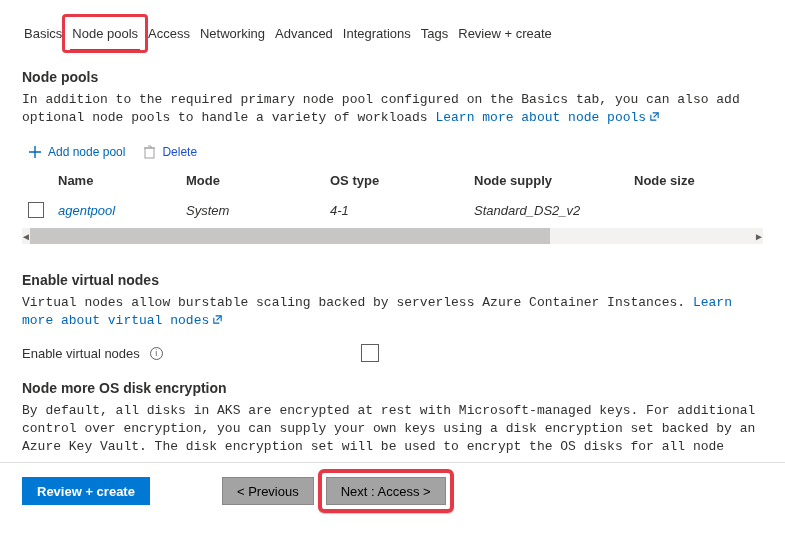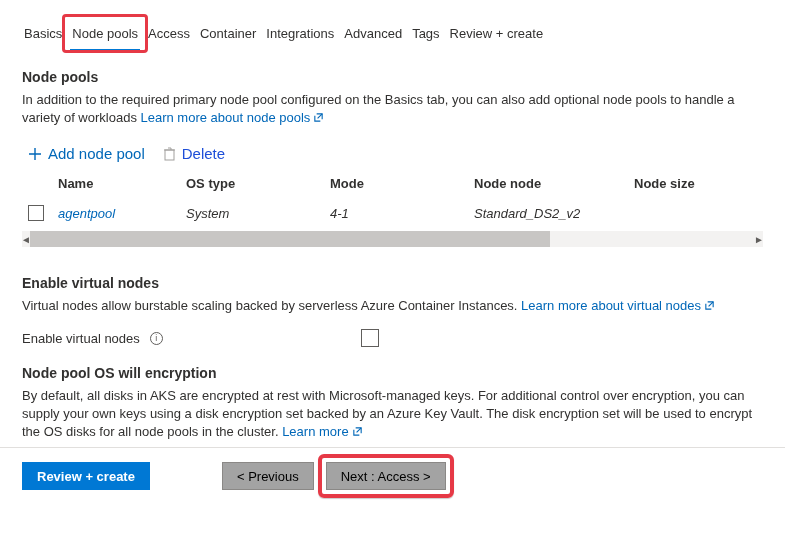--- a/index.html
+++ b/index.html
@@ -5,26 +5,26 @@
   * { box-sizing: border-box; margin: 0; padding: 0; }
   body { font-family: "Segoe UI", Arial, sans-serif; font-size: 13px; color: #323130; background: #fff; width: 785px; }
   .wrap { padding: 20px 22px 0 22px; }
   .tabs { display: flex; gap: 6px; border-bottom: none; margin-bottom: 18px; }
   .tab { padding: 6px 2px 10px 2px; cursor: pointer; color: #323130; position: relative; }
   .tab.active { color: #323130; }
   .tab.active::after { content:""; position:absolute; left:0; right:0; bottom:0; height:2px; background:#0078d4; }
   .tab-hl { position:absolute; border:3px solid #e63946; border-radius:4px; pointer-events:none; top:-6px; left:-8px; right:-8px; bottom:-2px; }
   .tab-wrap { position: relative; }
   h2.section { font-weight:600; font-size:14px; margin: 16px 0 6px; }
-  p.desc { font-size:13px; line-height:18px; color:#323130; margin-bottom:4px; }
+  p.desc { font-size:13px; line-height:18px; color:#323130; margin-bottom:4px;font-family:Liberation Mono, monospace; }
   a.link { color:#0067b8; text-decoration:none; }
   .ext-icon { display:inline-block; width:11px; height:11px; margin-left:3px; position:relative; top:1px; }
   .ext-icon svg { display:block; }
   .toolbar { display:flex; gap:18px; align-items:center; margin:18px 0 8px 6px; }
-  .tb-btn { display:flex; align-items:center; gap:6px; color:#0067b8; cursor:pointer; font-size:15px; }
+  .tb-btn { display:flex; align-items:center; gap:6px; color:#0067b8; cursor:pointer; font-size:12px; }
   .tb-btn.disabled { color:#1d4ed8; cursor:default; }
   .plus-icon svg, .trash-icon svg { display:block; }
   .table { width:100%; }
   .thead, .trow { display:grid; grid-template-columns: 36px 128px 144px 144px 160px 1fr; align-items:center; }
   .thead { padding:6px 0 8px; color:#323130; font-size:13px; }
   .thead > div { font-weight:700; }
   .trow { padding:6px 0;font-style:italic; }
   .chk { width:16px; height:16px; border:1px solid #605e5c; background:#fff; margin-left:6px; }
   .cell-link { color:#0067b8; }
   .scroll-track { height:16px; background:#f3f2f1; margin:4px 0 2px; position:relative; }
@@ -48,23 +48,23 @@
 <body>
 
 <div class="wrap">
   <div class="tabs">
     <div class="tab">Basics</div>
     <div class="tab-wrap">
       <div class="tab active">Node pools</div>
       <div class="tab-hl"></div>
     </div>
     <div class="tab">Access</div>
-    <div class="tab">Container</div>
+    <div class="tab">Networking</div>
+    <div class="tab">Advanced</div>
     <div class="tab">Integrations</div>
-    <div class="tab">Advanced</div>
     <div class="tab">Tags</div>
     <div class="tab">Review + create</div>
   </div>
 
   <h2 class="section">Node pools</h2>
   <p class="desc">
     <span>In addition to the required primary node pool configured on the Basics tab, you can also add optional node pools to handle a variety of workloads </span><a class="link" href="#"><span>Learn more about node pools</span><span class="ext-icon"><svg viewBox="0 0 12 12" fill="none" stroke="#0067b8" stroke-width="1.2">
             <path d="M4 2h6v6"></path>
             <path d="M10 2L5 7"></path>
             <path d="M8 10H2V4"></path>
@@ -88,23 +88,23 @@
           </svg>
         </span>
       <span>Delete</span>
     </div>
   </div>
 
   <div class="table">
     <div class="thead">
       <div></div>
       <div>Name</div>
+      <div>Mode</div>
       <div>OS type</div>
-      <div>Mode</div>
-      <div>Node node</div>
+      <div>Node supply</div>
       <div>Node size</div>
     </div>
     <div class="trow">
       <div>
           <div class="chk"></div>
         </div>
       <div class="cell-link">agentpool</div>
       <div>System</div>
       <div>4-1</div>
       <div>Standard_DS2_v2</div>
@@ -127,21 +127,21 @@
           </svg></span></a>
   </p>
 
   <div class="field-row">
     <span>Enable virtual nodes</span>
     <span class="info-icon">i</span>
     <div class="chkbox"></div>
   </div>
 
   <div class="encr-block">
-    <h2 class="section">Node pool OS will encryption</h2>
+    <h2 class="section">Node more OS disk encryption</h2>
     <div class="cut">
     <p class="desc">
       <span>By default, all disks in AKS are encrypted at rest with Microsoft-managed keys. For additional control over encryption, you can supply your own keys using a disk encryption set backed by an Azure Key Vault. The disk encryption set will be used to encrypt the OS disks for all node pools in the cluster. </span><a class="link" href="#"><span>Learn more</span><span class="ext-icon"><svg viewBox="0 0 12 12" fill="none" stroke="#0067b8" stroke-width="1.2">
                 <path d="M4 2h6v6"></path>
                 <path d="M10 2L5 7"></path>
                 <path d="M8 10H2V4"></path>
               </svg></span></a>
     </p>
     </div>
   </div>

